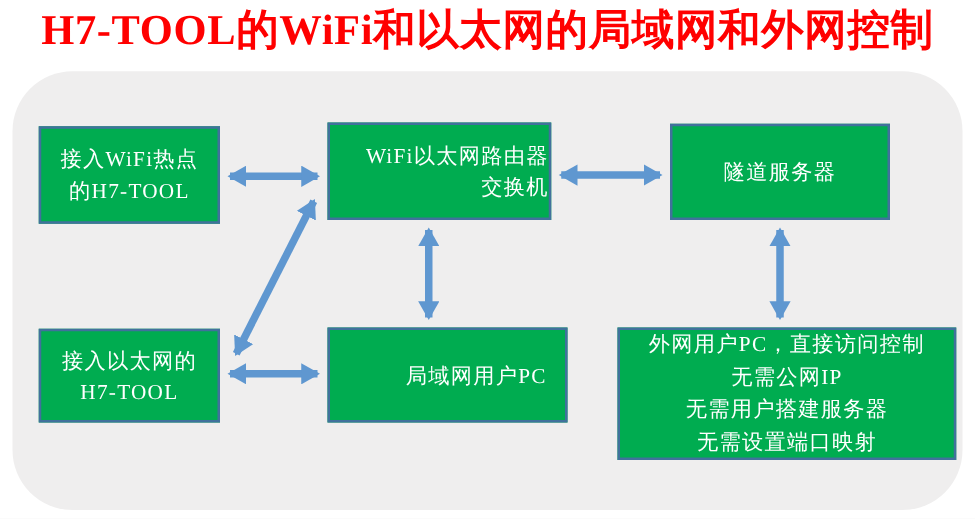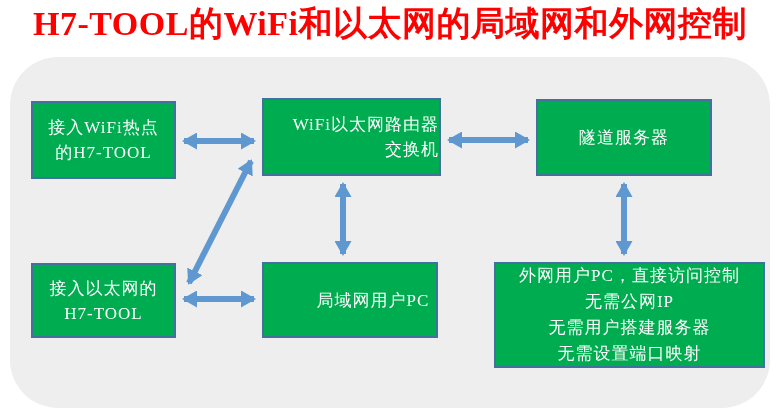--- a/index.html
+++ b/index.html
@@ -49,21 +49,21 @@
     text-align:center;
     font-size:17px;
     line-height:25px;
     letter-spacing:1px;
   }
   .box span{display:block;white-space:nowrap;}
   #box-wifi-tool   {left:31px; top:101px;width:145px;height:78px;}
   #box-router      {left:262px;top:98px; width:179px;height:78px;align-items:flex-end;}
   #box-tunnel      {left:536px;top:99px; width:176px;height:77px;}
   #box-eth-tool    {left:31px; top:263px;width:145px;height:75px;text-align:center;}
-  #box-lan-pc      {left:262px;top:262px;width:176px;height:76px;padding-left:46px;}
+  #box-lan-pc      {left:262px;top:262px;width:192px;height:76px;padding-left:46px;}
   #box-wan-pc      {left:494px;top:262px;width:271px;height:106px;font-size:17px;line-height:26px;}
   svg.arrows{
     position:absolute;inset:0;
     width:780px;height:415px;
     pointer-events:none;
   }
 </style>
 </head>
 <body>
 

